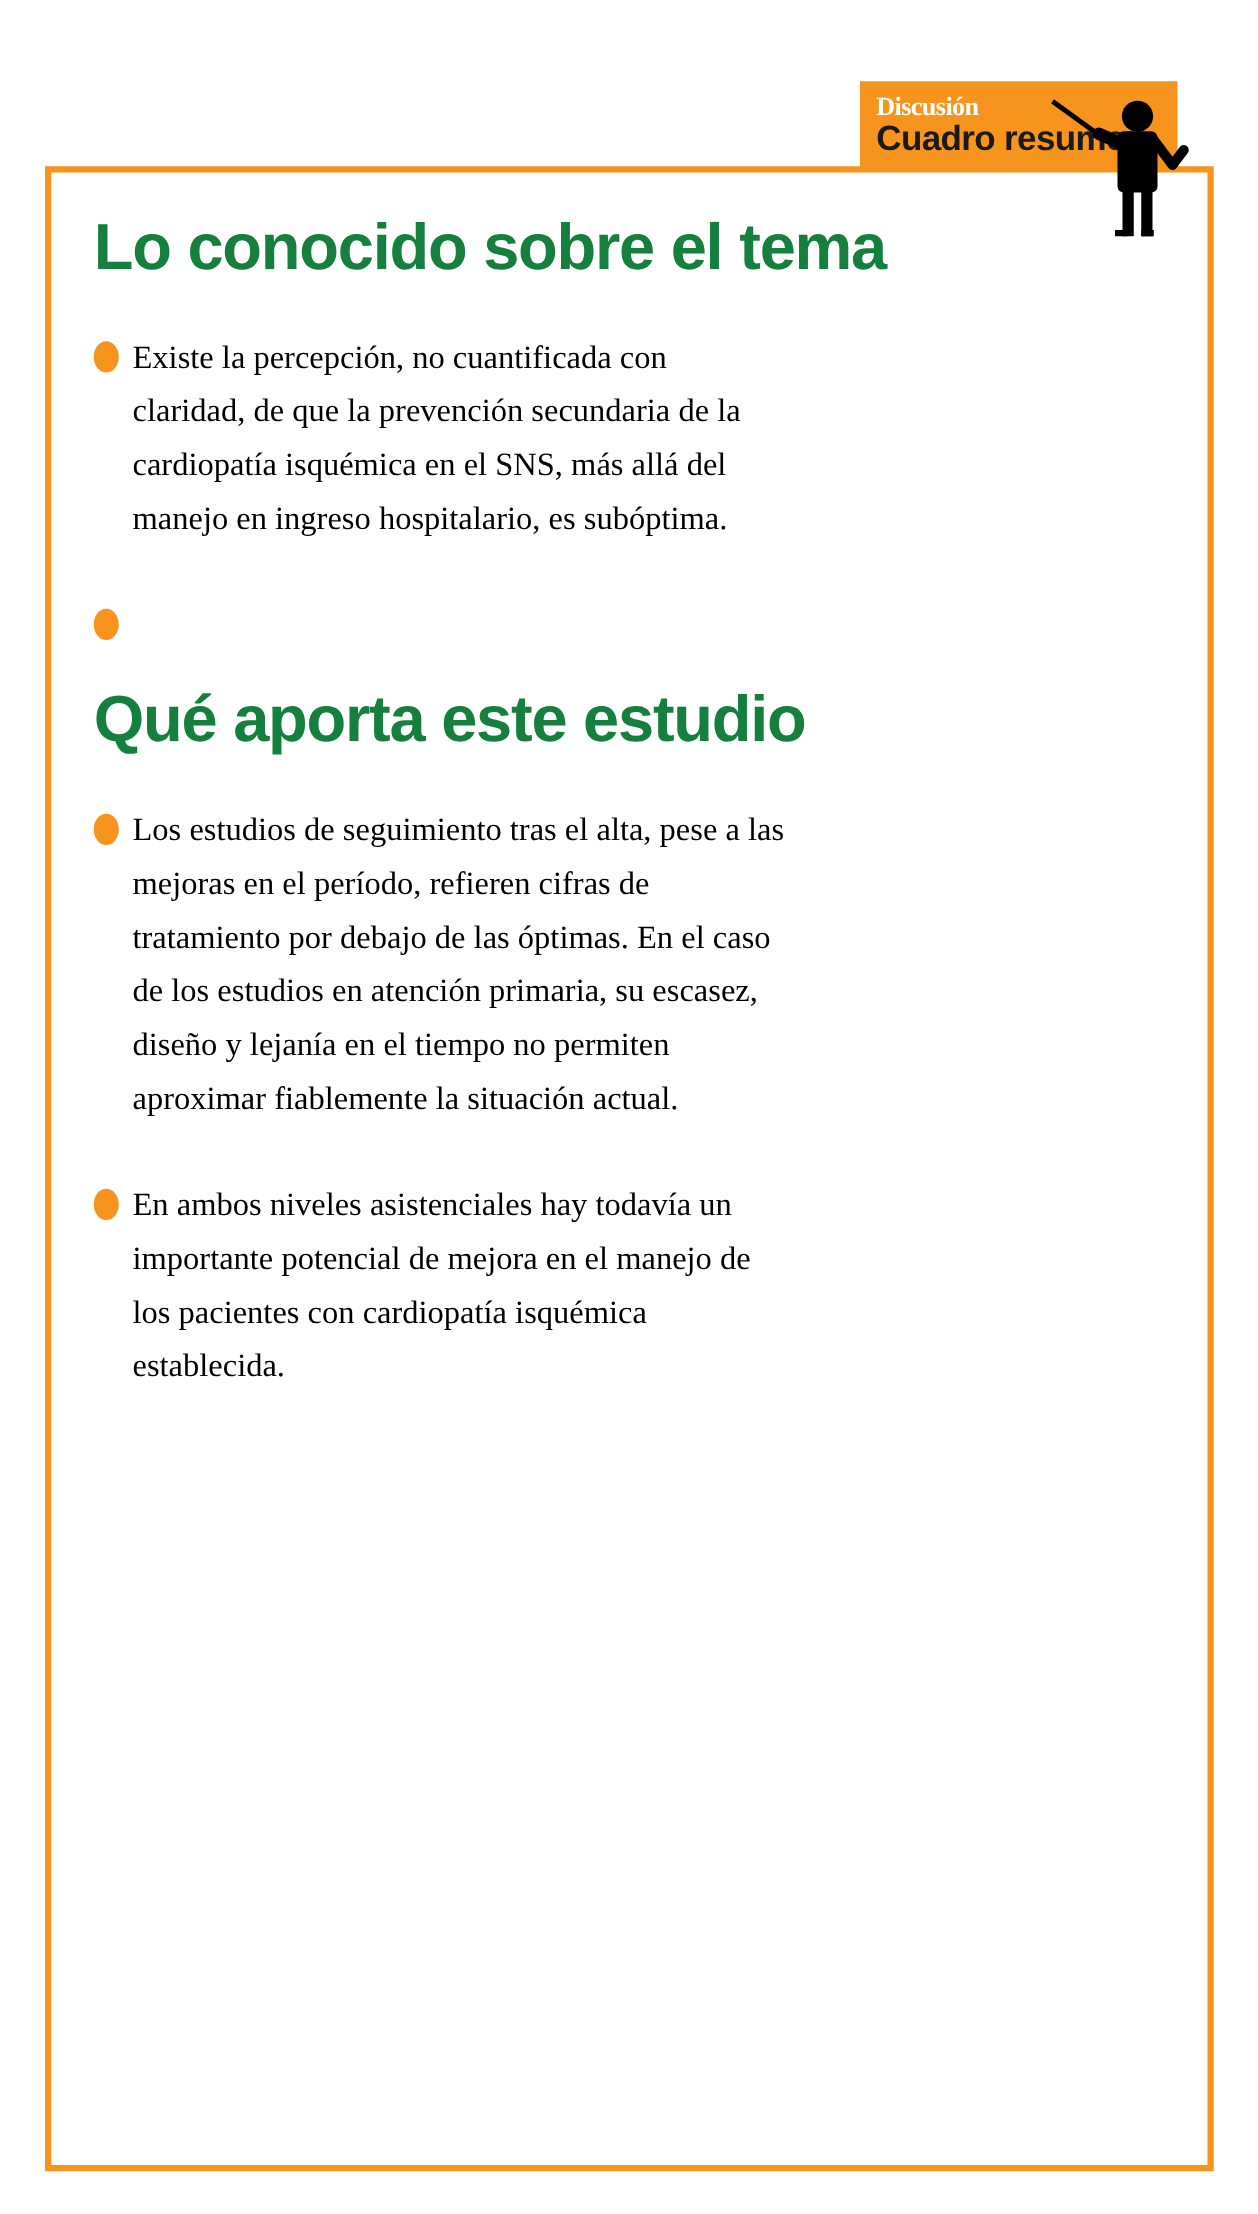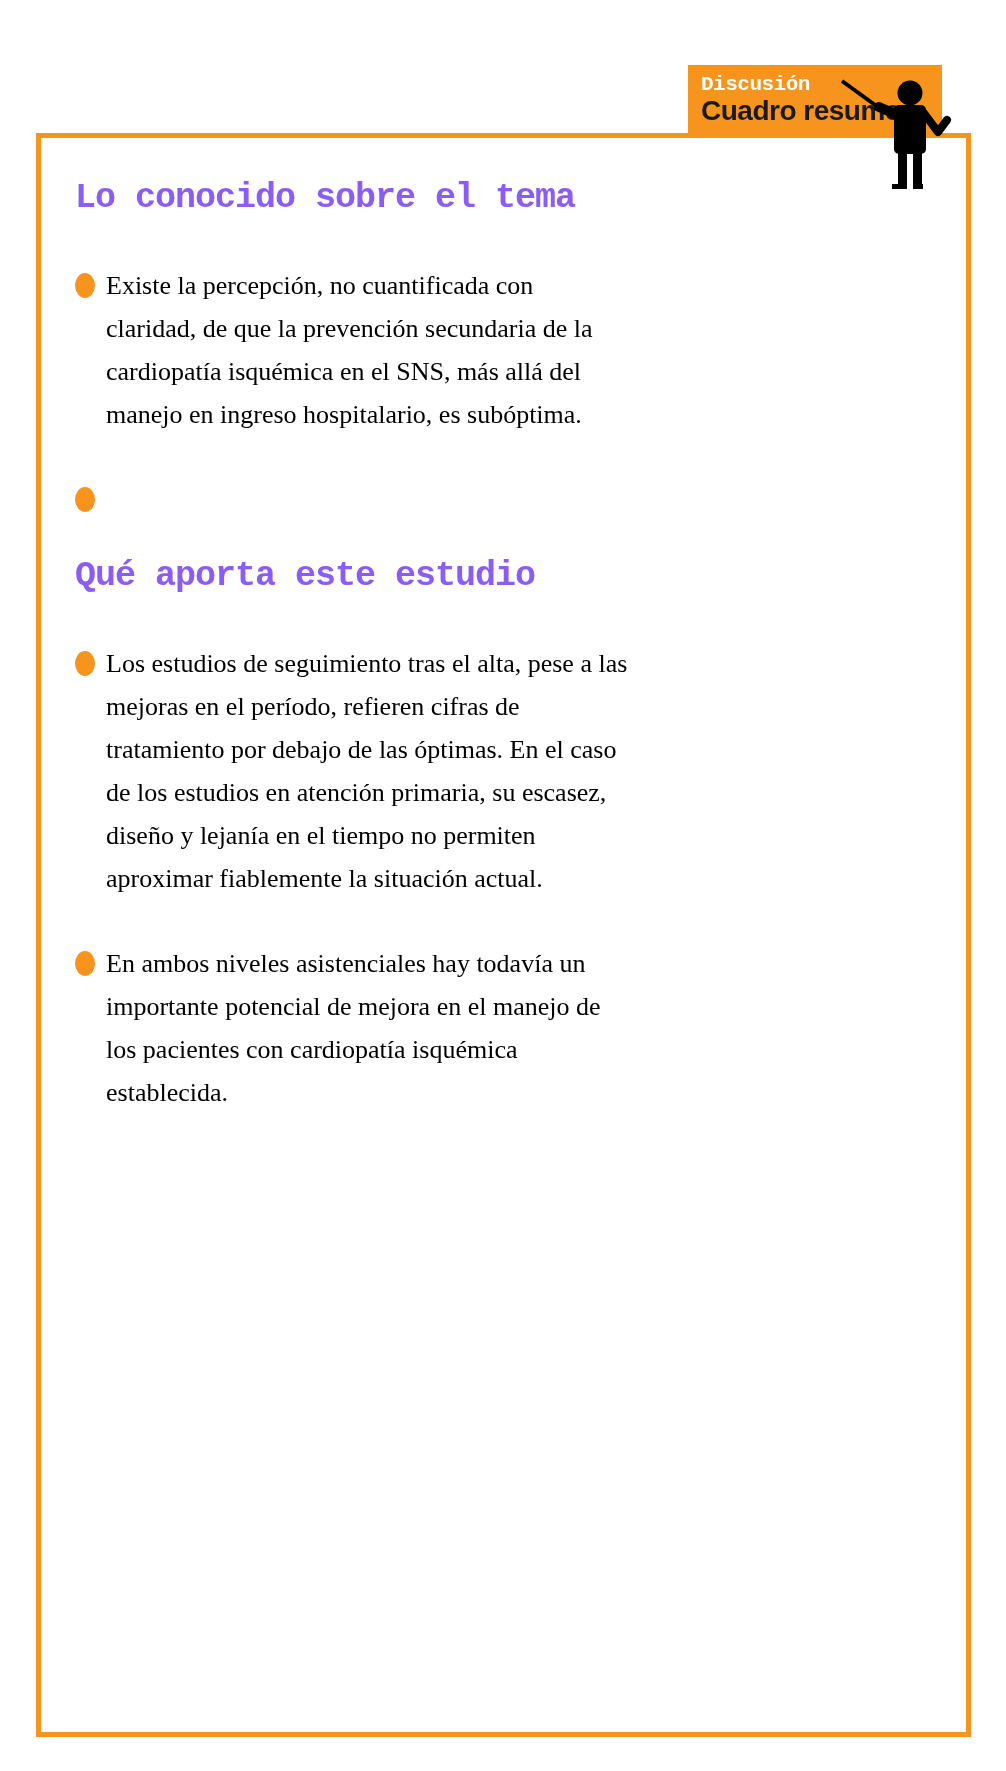--- a/index.html
+++ b/index.html
@@ -13,21 +13,21 @@
   }
   .tab {
     position:absolute;
     left:688px; top:65px;
     width:254px; height:69px;
     background:#F7941E;
     padding:7px 0 0 13px;
     z-index:1;
   }
   .tab .tab-line1 {
-    font-family:Liberation Mono, monospace;
+    font-family:Liberation Serif, serif;
     font-weight:bold; font-size:21px; line-height:26px;
     color:#ffffff; letter-spacing:-0.5px;
   }
   .tab .tab-line2 {
     font-family:"Liberation Sans", sans-serif;
     font-weight:bold; font-size:28px; line-height:26px;
     color:#1a1a1a; letter-spacing:-0.5px;
   }
   .figure-svg {
     position:absolute;
@@ -37,25 +37,25 @@
   }
   .frame {
     position:absolute;
     left:36px; top:133px;
     width:935px; height:1604px;
     border:5px solid #F7941E;
     background:#ffffff;
     padding:38px 38px 0 34px;
   }
   .section-title {
-    font-family:Liberation Mono, monospace;
+    font-family:Liberation Sans, sans-serif;
     font-weight:bold;
-    font-size:35px; line-height:44px;
+    font-size:52px; line-height:44px;
     letter-spacing:-1px;
-    color:#8b5cf6;
+    color:#15803d;
     margin:0 0 44px 0;
   }
   .section-title.second { margin-top:24px; }
   .bullet-item {
     display:flex;
     align-items:flex-start;
     margin:0 0 42px 0;
   }
   .bullet-dot {
     flex:0 0 auto;

